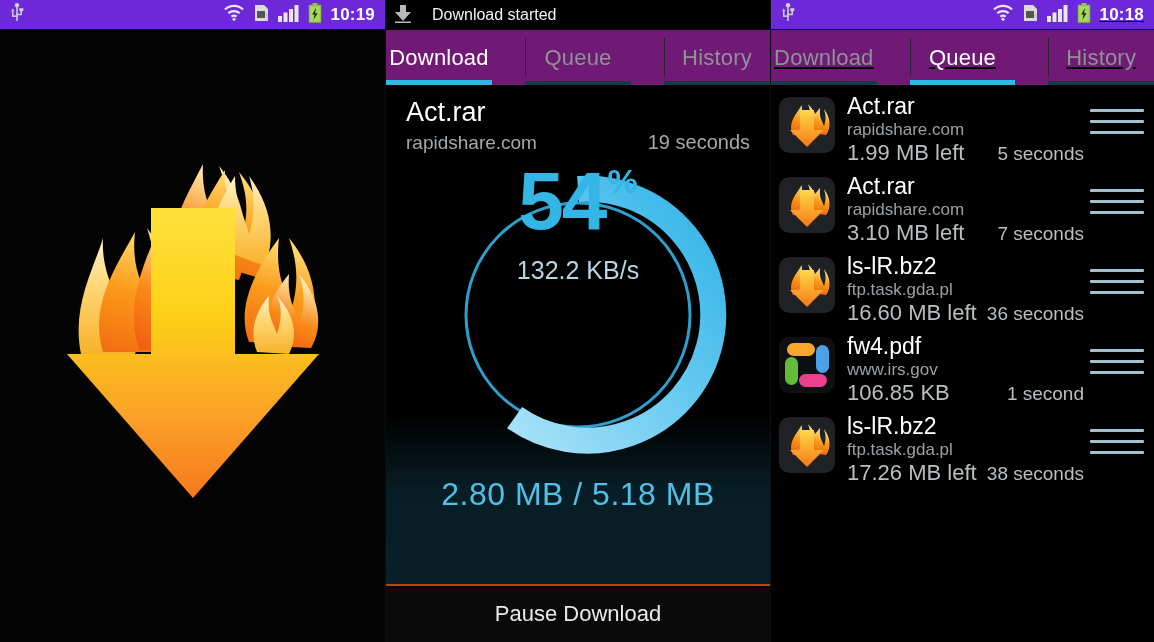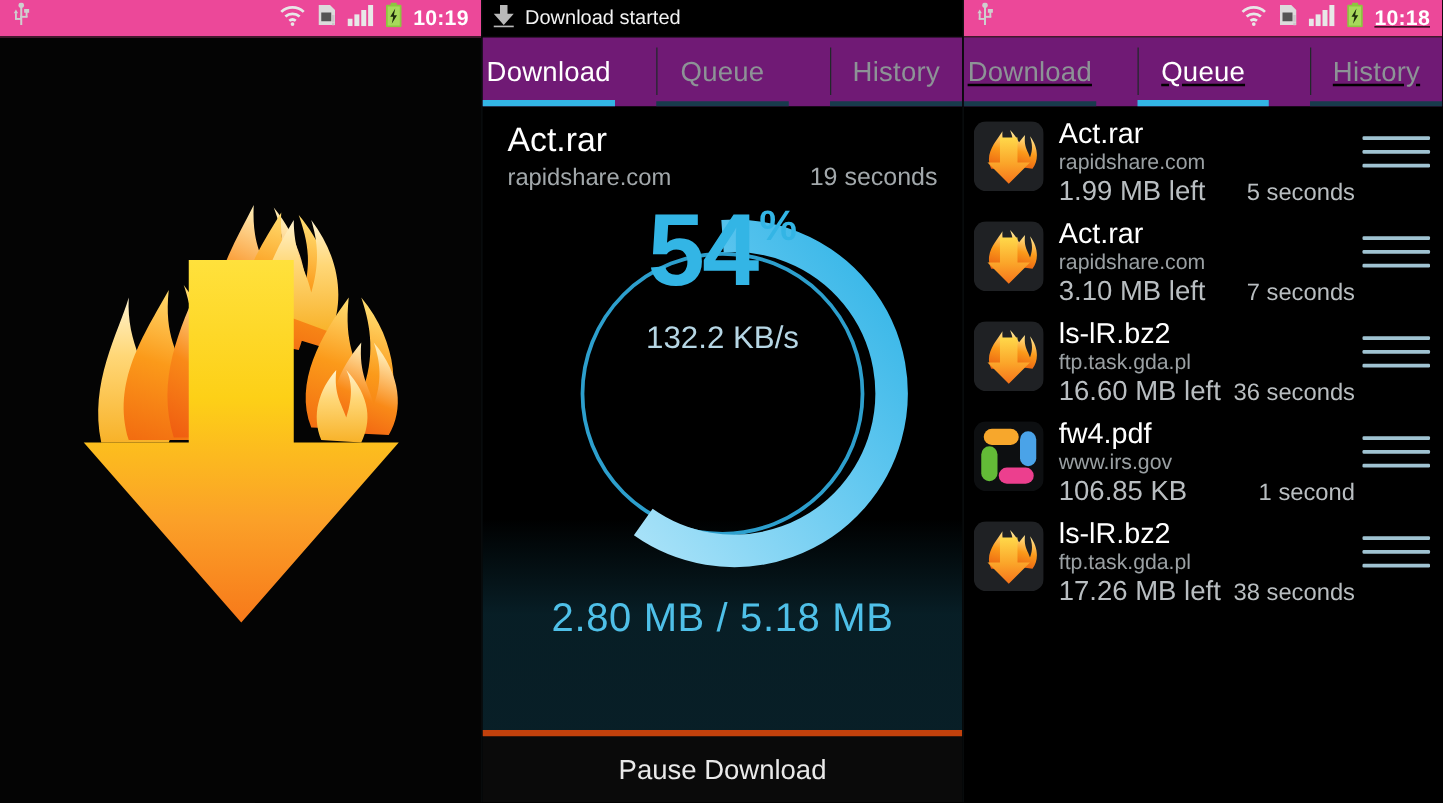--- a/index.html
+++ b/index.html
@@ -13,36 +13,36 @@
 
   
   .panel { position: relative; height: 642px; overflow: hidden; background: #000; }
   .panel-left   { width: 385px; background: #040404; }
   .panel-mid    { width: 385px; background: #000; border-left: 1px solid #0b0f11; }
   .panel-right  { width: 384px; background: #000; border-left: 1px solid #0b0f11; text-decoration: underline; }
 
   
   .statusbar {
     height: 30px; width: 100%;
-    background: #ec4899;
+    background: #6d28d9;
     display: flex; align-items: center;
     padding: 0 10px 0 10px;
     position: relative;
     border-bottom: 1px solid #0a0a0a;
   }
   .sb-left { display:flex; align-items:center; gap:6px; }
   .sb-right { margin-left:auto; display:flex; align-items:center; gap:9px; }
   .sb-time { color:#fff; font-size:17px; font-weight:bold; letter-spacing:0.2px; }
   .ic { display:block; }
 
   
   .notifbar {
     height: 30px; width:100%;
     background:#000; display:flex; align-items:center;
-    padding-left: 8px; gap: 8px;
+    padding-left: 8px; gap: 20px;
     border-bottom: 1px solid #0a0a0a;
   }
   .notif-text { color:#f2f2f2; font-size:16px; }
 
   
   .tabs { display:flex; height:55px; background:#701a75; position:relative;gap:33px; }
   .tab {
     flex:1; display:flex; align-items:center; justify-content:center;
     font-size:22px; color:#8d9396; position:relative; cursor:pointer;
     letter-spacing:0.2px;
@@ -82,21 +82,21 @@
   .pct-num { color:#33b5e5; font-size:82px; font-weight:bold; letter-spacing:-2px; }
   .pct-sym { color:#33b5e5; font-size:34px; font-weight:bold; margin-top:4px; margin-left:2px; }
   .speed { color:#b6d6e4; font-size:25px; margin-top:14px; }
 
   .totals { text-align:center; position:relative; margin-top:6px; }
   .totals-text { color:#4fc0e8; font-size:32px; letter-spacing:0.5px; }
 
   .pause-bar {
     position:absolute; left:0; right:0; bottom:0; height:58px;
     background:#0a0a0a; display:flex; align-items:center; justify-content:center;
-    border-top:5px solid #c2410c; cursor:pointer;
+    border-top:2px solid #c2410c; cursor:pointer;
   }
   .pause-text { color:#e9e9e9; font-size:22px; }
 
   
   .queue-list { padding-top:4px; }
   .q-item {
     display:flex; align-items:flex-start;
     padding: 4px 10px 4px 8px; height:80px; position:relative; cursor:pointer;
   }
   .q-icon { width:56px; height:56px; flex:0 0 56px; margin-top:4px; border-radius:9px; overflow:hidden; }

